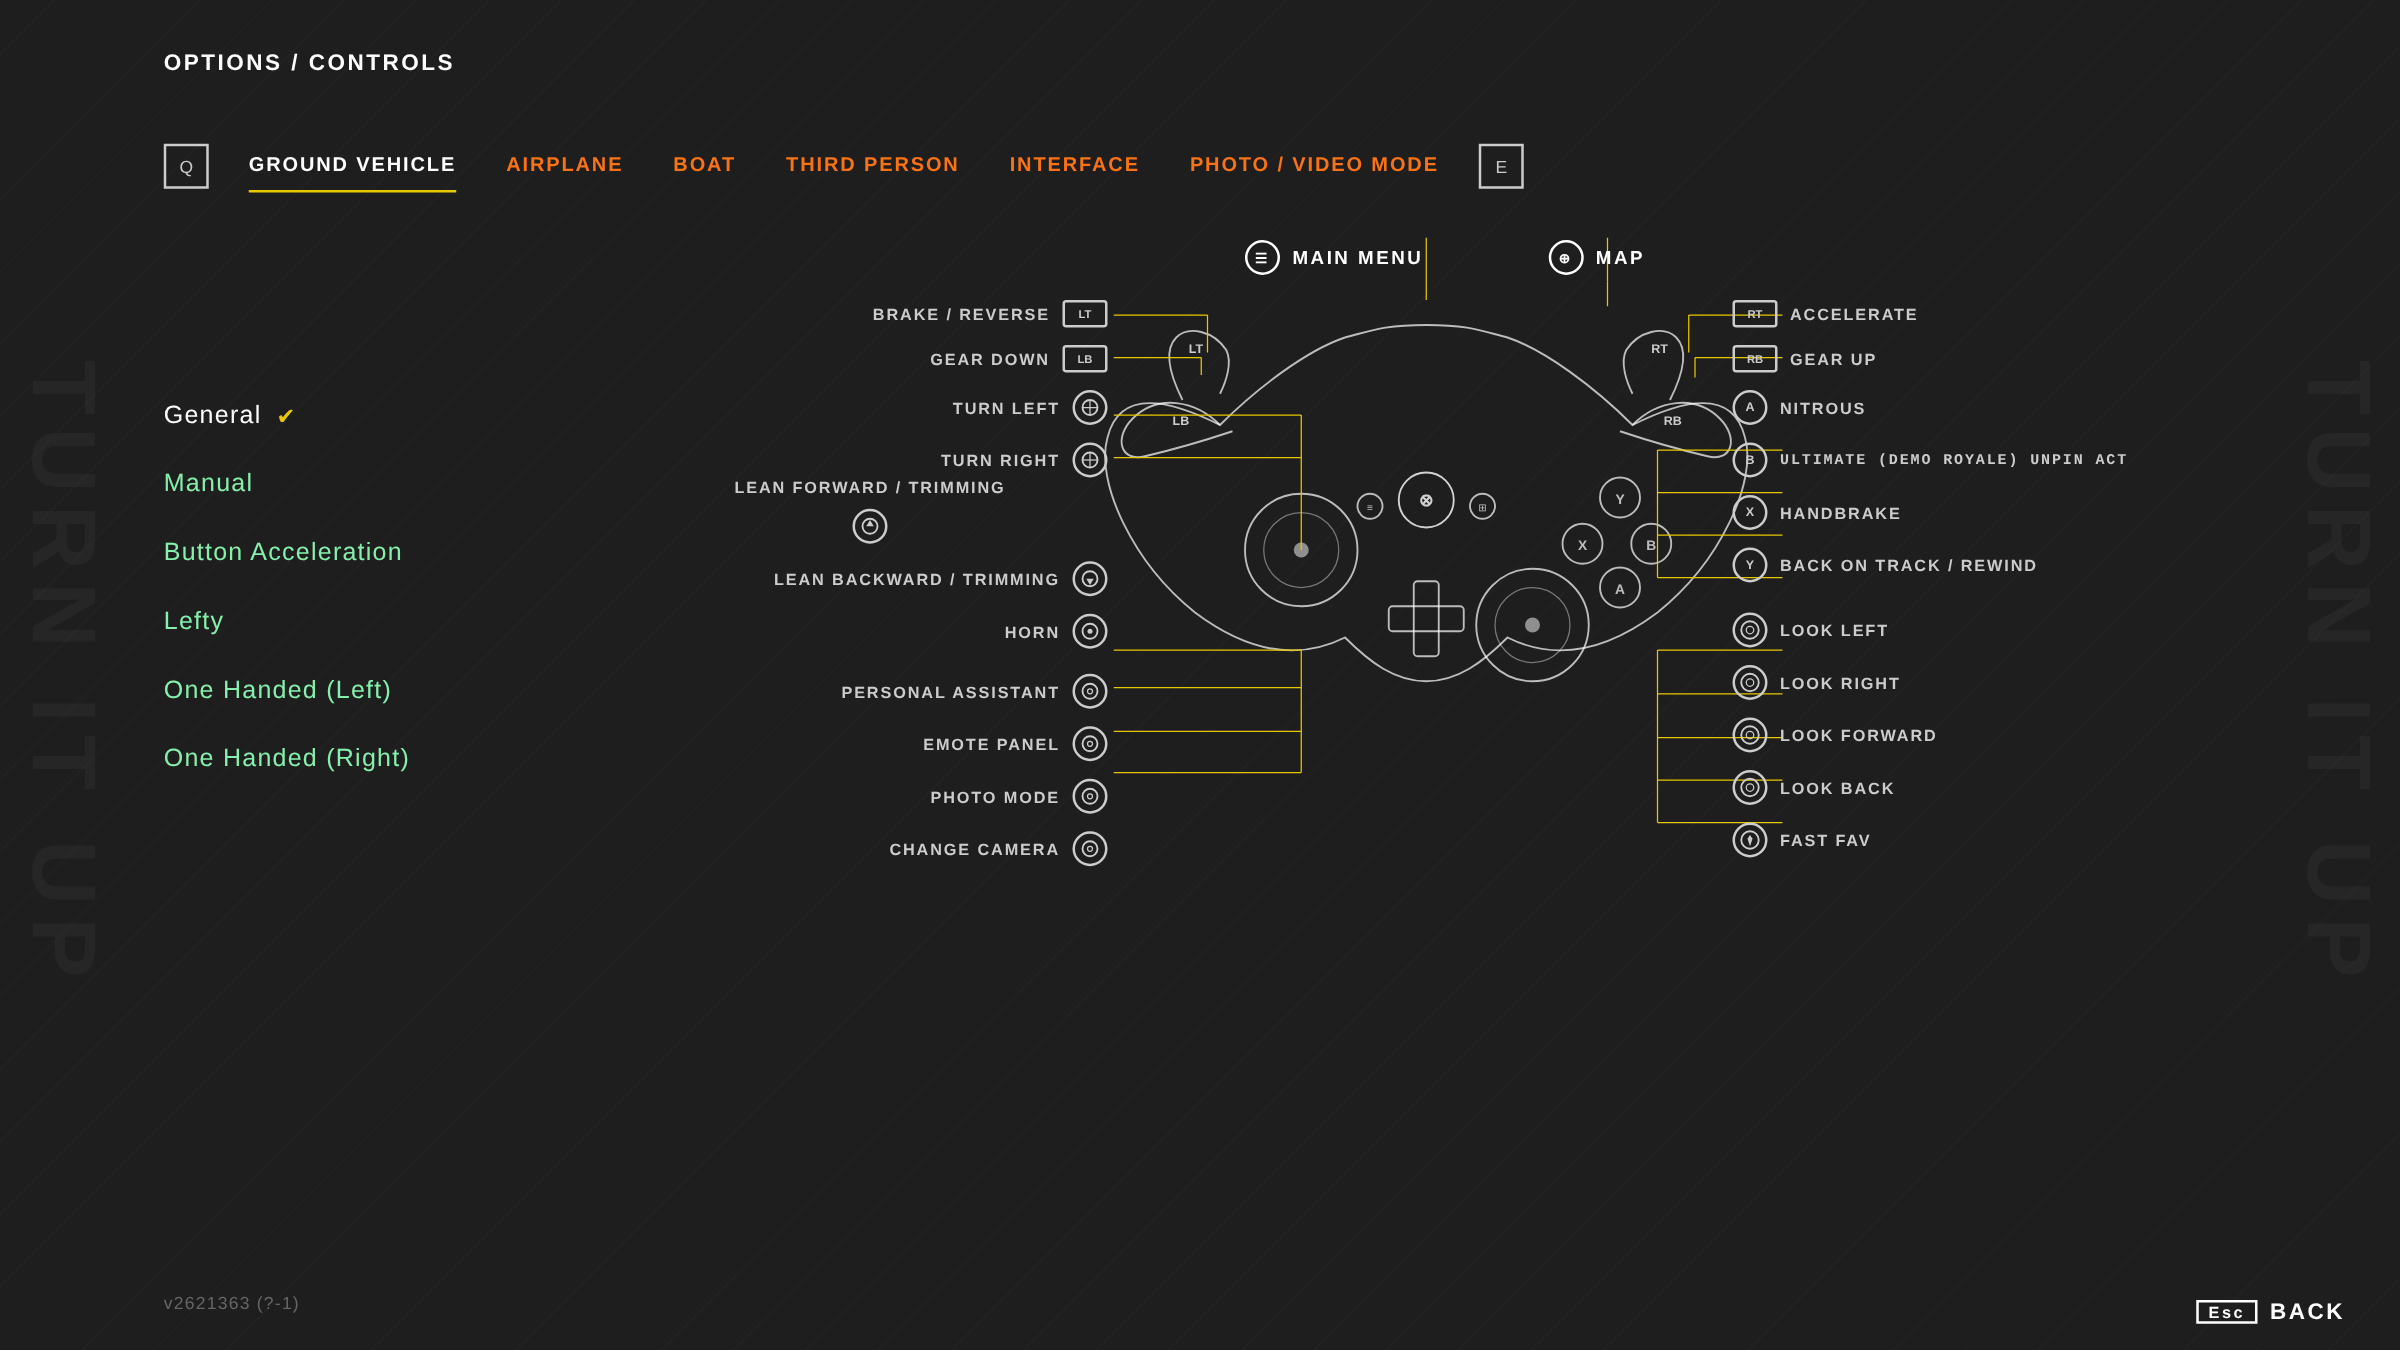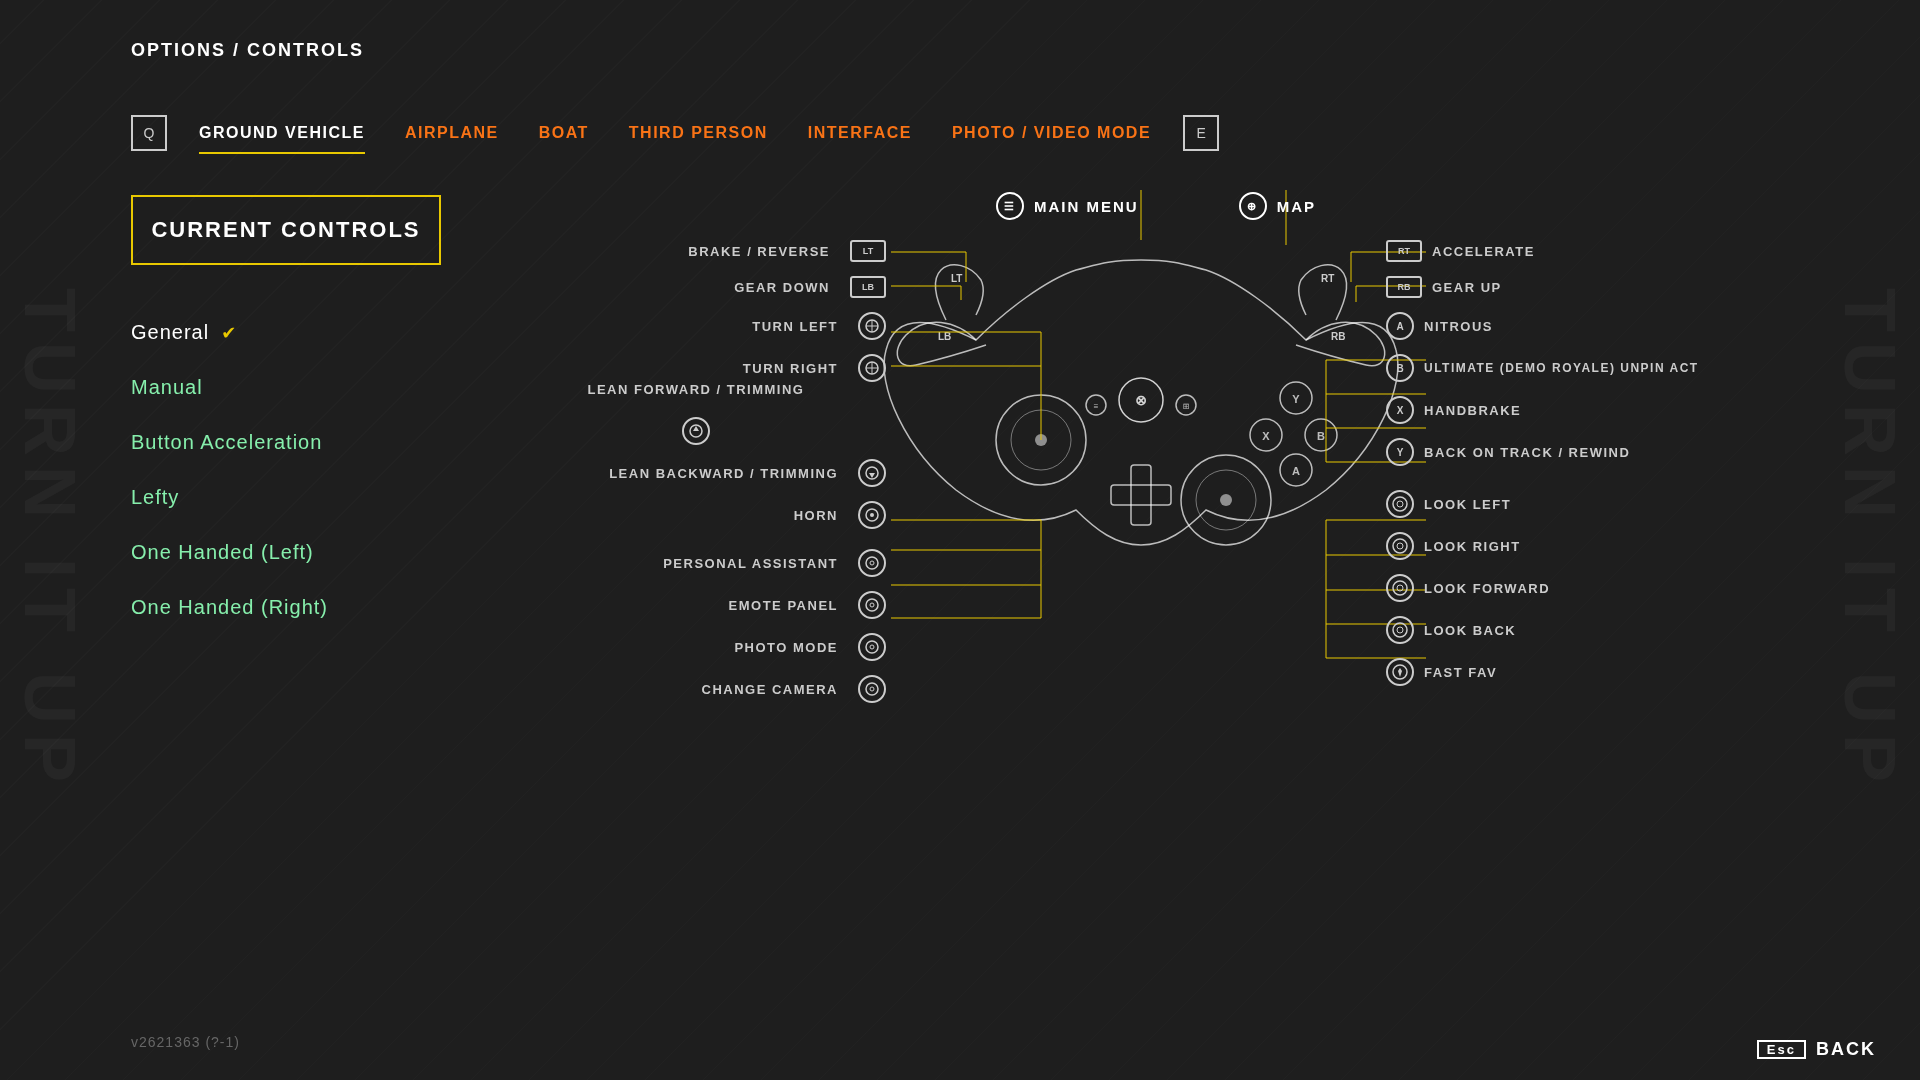--- a/index.html
+++ b/index.html
@@ -233,21 +233,21 @@
       position: absolute;
       top: 50px;
       left: 0;
       width: 380px;
     }
 
     .control-row {
       display: flex;
       align-items: center;
       justify-content: flex-end;
-      gap: 20px;
+      gap: 10px;
       margin-bottom: 18px;
     }
 
     .control-label {
       font-size: 13px;
       font-weight: 600;
       letter-spacing: 1.5px;
       text-transform: uppercase;
       color: #cccccc;
       text-align: right;
@@ -380,23 +380,20 @@
     <div class="tab-bracket">Q</div>
     <div class="tab active">GROUND VEHICLE</div>
     <div class="tab">AIRPLANE</div>
     <div class="tab">BOAT</div>
     <div class="tab">THIRD PERSON</div>
     <div class="tab">INTERFACE</div>
     <div class="tab">PHOTO / VIDEO MODE</div>
     <div class="tab-bracket-right">E</div>
   </div>
 
-  <div class="current-controls-btn">
-    <span>CURRENT CONTROLS</span>
-  </div>
 
   <div class="preset-list">
     <div class="preset-item active">
       <span>General</span>
       <span class="preset-checkmark">✔</span>
     </div>
     <div class="preset-item">
       <span>Manual</span>
     </div>
     <div class="preset-item">
@@ -652,21 +649,21 @@
         <span class="right-label">GEAR UP</span>
       </div>
 
       <div class="control-row-right" style="margin-bottom:14px;">
         <div class="right-btn-icon">A</div>
         <span class="right-label">NITROUS</span>
       </div>
 
       <div class="control-row-right" style="margin-bottom:14px;">
         <div class="right-btn-icon">B</div>
-        <span class="right-label" style="font-size:12px;">ULTIMATE (DEMO ROYALE)   UNPIN ACT</span>
+        <span class="right-label" style="font-size:12px;font-family:Liberation Mono, monospace;">ULTIMATE (DEMO ROYALE)   UNPIN ACT</span>
       </div>
 
       <div class="control-row-right" style="margin-bottom:14px;">
         <div class="right-btn-icon">X</div>
         <span class="right-label">HANDBRAKE</span>
       </div>
 
       <div class="control-row-right" style="margin-bottom:24px;">
         <div class="right-btn-icon">Y</div>
         <span class="right-label">BACK ON TRACK / REWIND</span>

